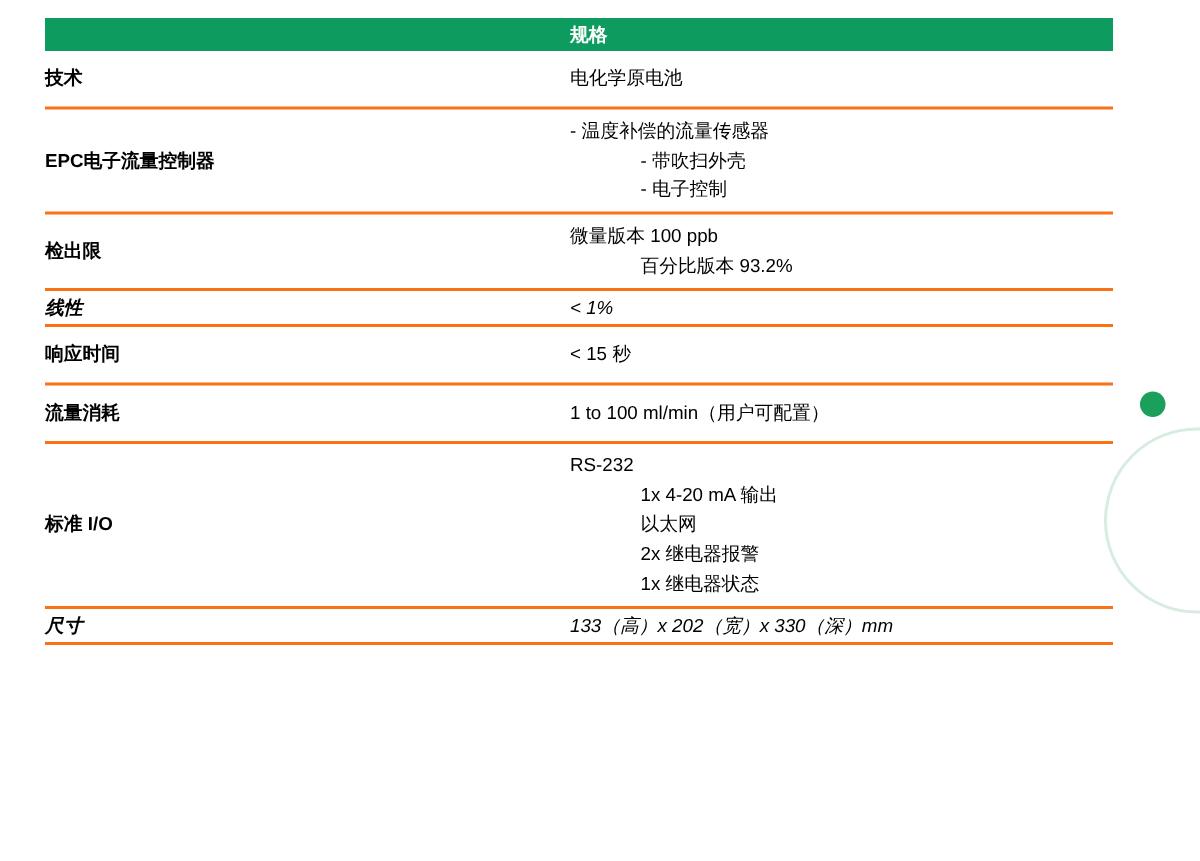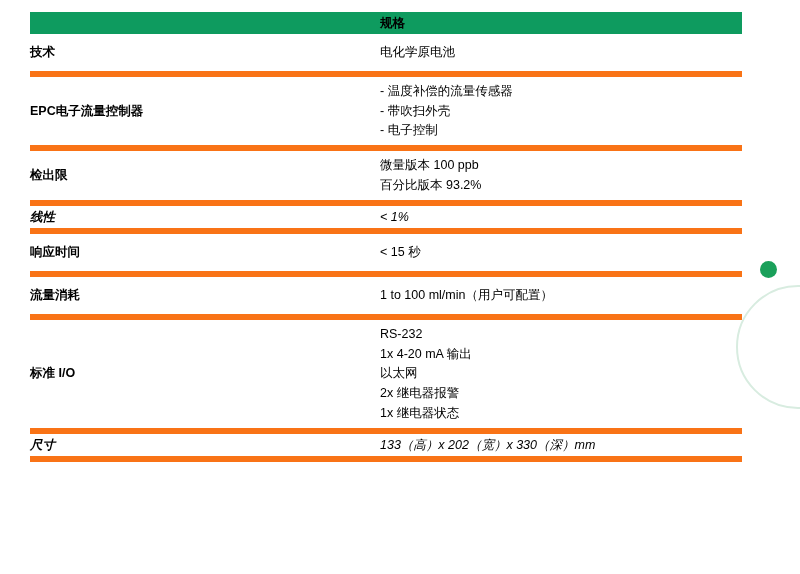--- a/index.html
+++ b/index.html
@@ -45,50 +45,50 @@
   }
 
   table.spec {
     width: 100%;
     border-collapse: collapse;
     table-layout: fixed;
   }
 
   table.spec thead th {
     background: #0e9b5f;
-    color: #000000;
+    color: #ffffff;
     font-size: 12.5px;
     font-weight: bold;
     text-align: left;
     height: 22px;
     padding: 0;
     vertical-align: middle;
   }
   th.hdr-left { width: 350px; padding-left: 8px; }
   th.hdr-right { padding-left: 6px; }
 
   table.spec td {
-    border-bottom: 6px solid #f97316;
+    border-bottom: 2px solid #f97316;
     vertical-align: middle;
     font-size: 12.5px;
     line-height: 1.5;
     padding: 5px 4px 5px 0;
   }
   td.label {
     width: 350px;
     padding-left: 8px;
     font-weight: bold;
     font-size: 12.5px;
   }
   td.value {
     padding-left: 6px;
     font-weight: normal;
   }
   td.value .ln { display: block; }
-  td.value .ln + .ln { margin-top: 1px; }
+  td.value .ln + .ln { margin-top: 1px; margin-left: 47px; }
 
   tr.tall td { padding-top: 9px; padding-bottom: 9px; }
   tr.compact td { padding-top: 2px; padding-bottom: 2px; font-style: italic; }
 
   
   td.value .sp { display: block; margin-top: 10px; }
 </style>
 </head>
 <body>
 

